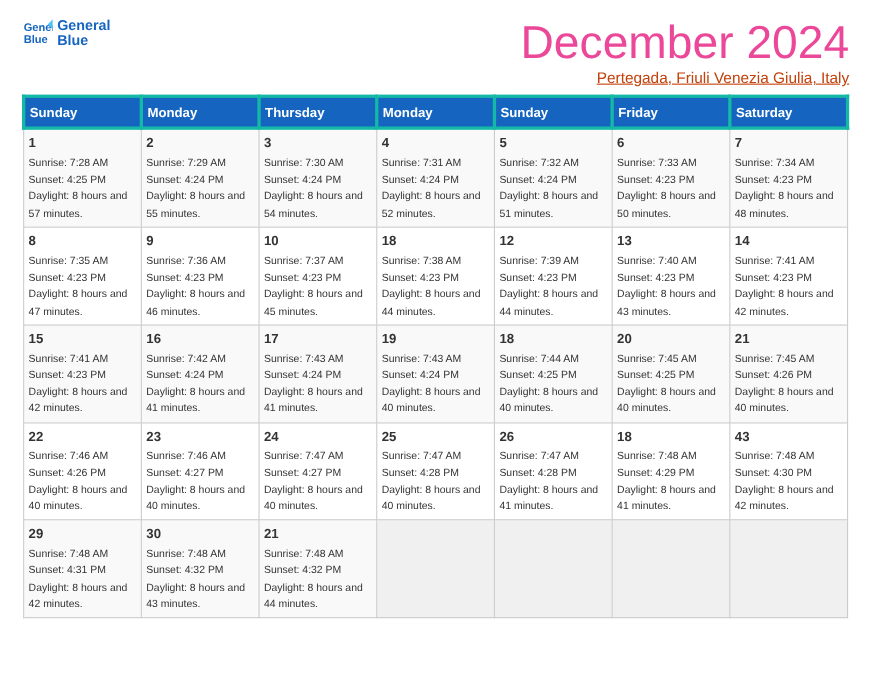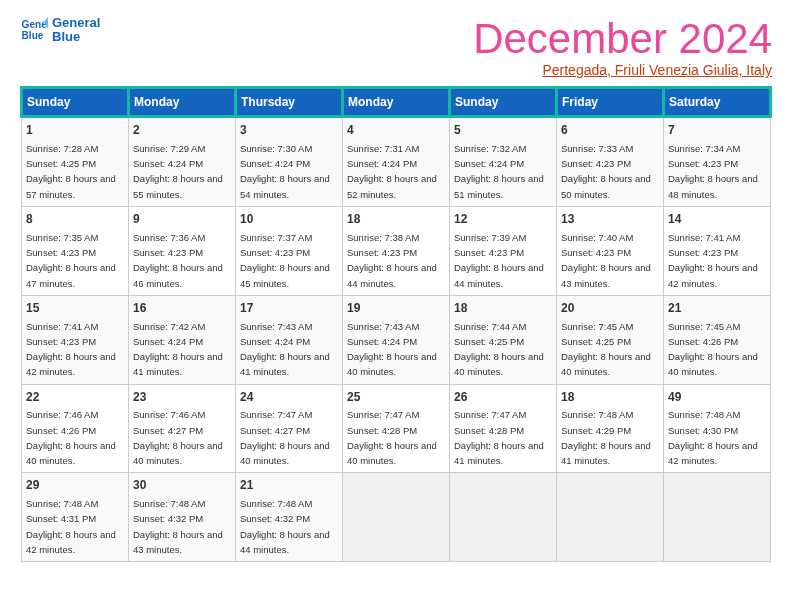--- a/index.html
+++ b/index.html
@@ -170,21 +170,21 @@
         <td><span class="day-num">23</span>
         <span class="day-info">Sunrise: 7:46 AM<br>Sunset: 4:27 PM<br>Daylight: 8 hours and 40 minutes.</span></td>
         <td><span class="day-num">24</span>
         <span class="day-info">Sunrise: 7:47 AM<br>Sunset: 4:27 PM<br>Daylight: 8 hours and 40 minutes.</span></td>
         <td><span class="day-num">25</span>
         <span class="day-info">Sunrise: 7:47 AM<br>Sunset: 4:28 PM<br>Daylight: 8 hours and 40 minutes.</span></td>
         <td><span class="day-num">26</span>
         <span class="day-info">Sunrise: 7:47 AM<br>Sunset: 4:28 PM<br>Daylight: 8 hours and 41 minutes.</span></td>
         <td><span class="day-num">18</span>
         <span class="day-info">Sunrise: 7:48 AM<br>Sunset: 4:29 PM<br>Daylight: 8 hours and 41 minutes.</span></td>
-        <td><span class="day-num">49</span>
+        <td><span class="day-num">43</span>
         <span class="day-info">Sunrise: 7:48 AM<br>Sunset: 4:30 PM<br>Daylight: 8 hours and 42 minutes.</span></td>
       </tr>
       <tr>
         <td><span class="day-num">29</span>
         <span class="day-info">Sunrise: 7:48 AM<br>Sunset: 4:31 PM<br>Daylight: 8 hours and 42 minutes.</span></td>
         <td><span class="day-num">30</span>
         <span class="day-info">Sunrise: 7:48 AM<br>Sunset: 4:32 PM<br>Daylight: 8 hours and 43 minutes.</span></td>
         <td><span class="day-num">21</span>
         <span class="day-info">Sunrise: 7:48 AM<br>Sunset: 4:32 PM<br>Daylight: 8 hours and 44 minutes.</span></td>
         <td class="empty"></td>

